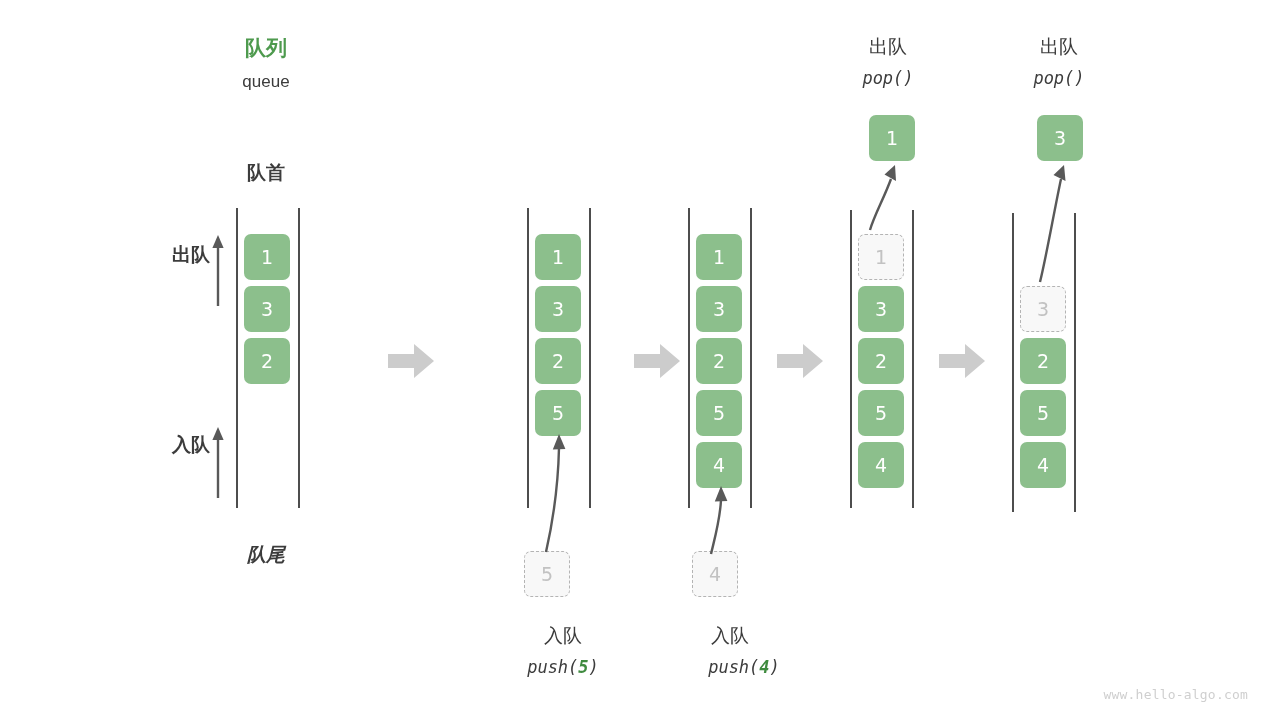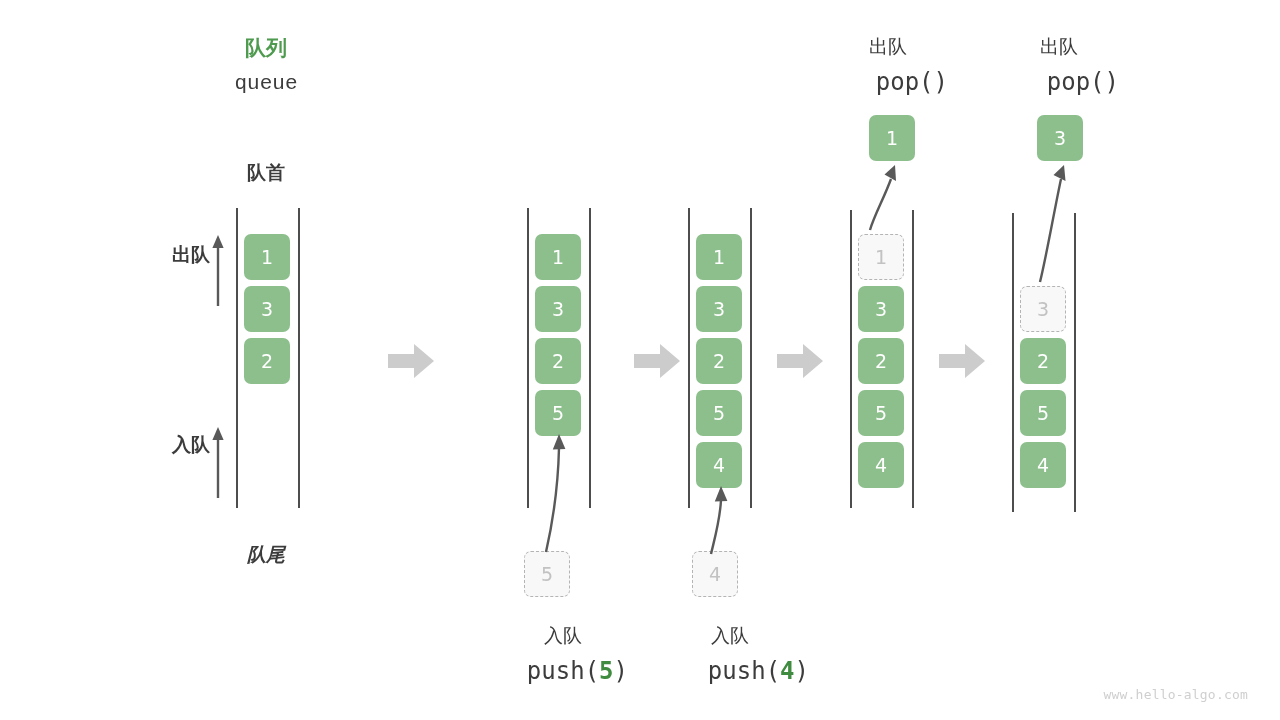--- a/index.html
+++ b/index.html
@@ -28,22 +28,22 @@
   .title-cn {
     position: absolute;
     font-size: 21px;
     font-weight: bold;
     color: #4e9a4e;
     text-align: center;
     white-space: nowrap;
   }
   .title-en {
     position: absolute;
-    font-family: Liberation Mono, monospace;
-    font-size: 21px;
+    font-family: Liberation Sans, sans-serif;
+    font-size: 17px;
     color: #3c3c3c;
     text-align: center;
     white-space: nowrap;
   }
   .side-label {
     position: absolute;
     font-size: 19px;
     font-weight: bold;
     color: #3c3c3c;
     white-space: nowrap;
@@ -52,24 +52,25 @@
   .op-label-cn {
     position: absolute;
     font-size: 19px;
     color: #3c3c3c;
     white-space: nowrap;
     text-align: center;
   }
   .op-label-code {
     position: absolute;
     font-family: "DejaVu Sans Mono", "Liberation Mono", monospace;
-    font-size: 24px;
-    color: #3c3c3c;
-    white-space: nowrap;
-    text-align: right;
+    font-size: 17px;
+    color: #3c3c3c;
+    white-space: nowrap;
+    text-align: center;
+    font-style: italic;
   }
   .op-label-code .arg { color: #3f8b3f; font-weight: bold; }
 
   .watermark {
     position: absolute;
     right: 32px;
     bottom: 18px;
     font-family: "DejaVu Sans Mono", "Liberation Mono", monospace;
     font-size: 13px;
     color: #cfcfcf;

